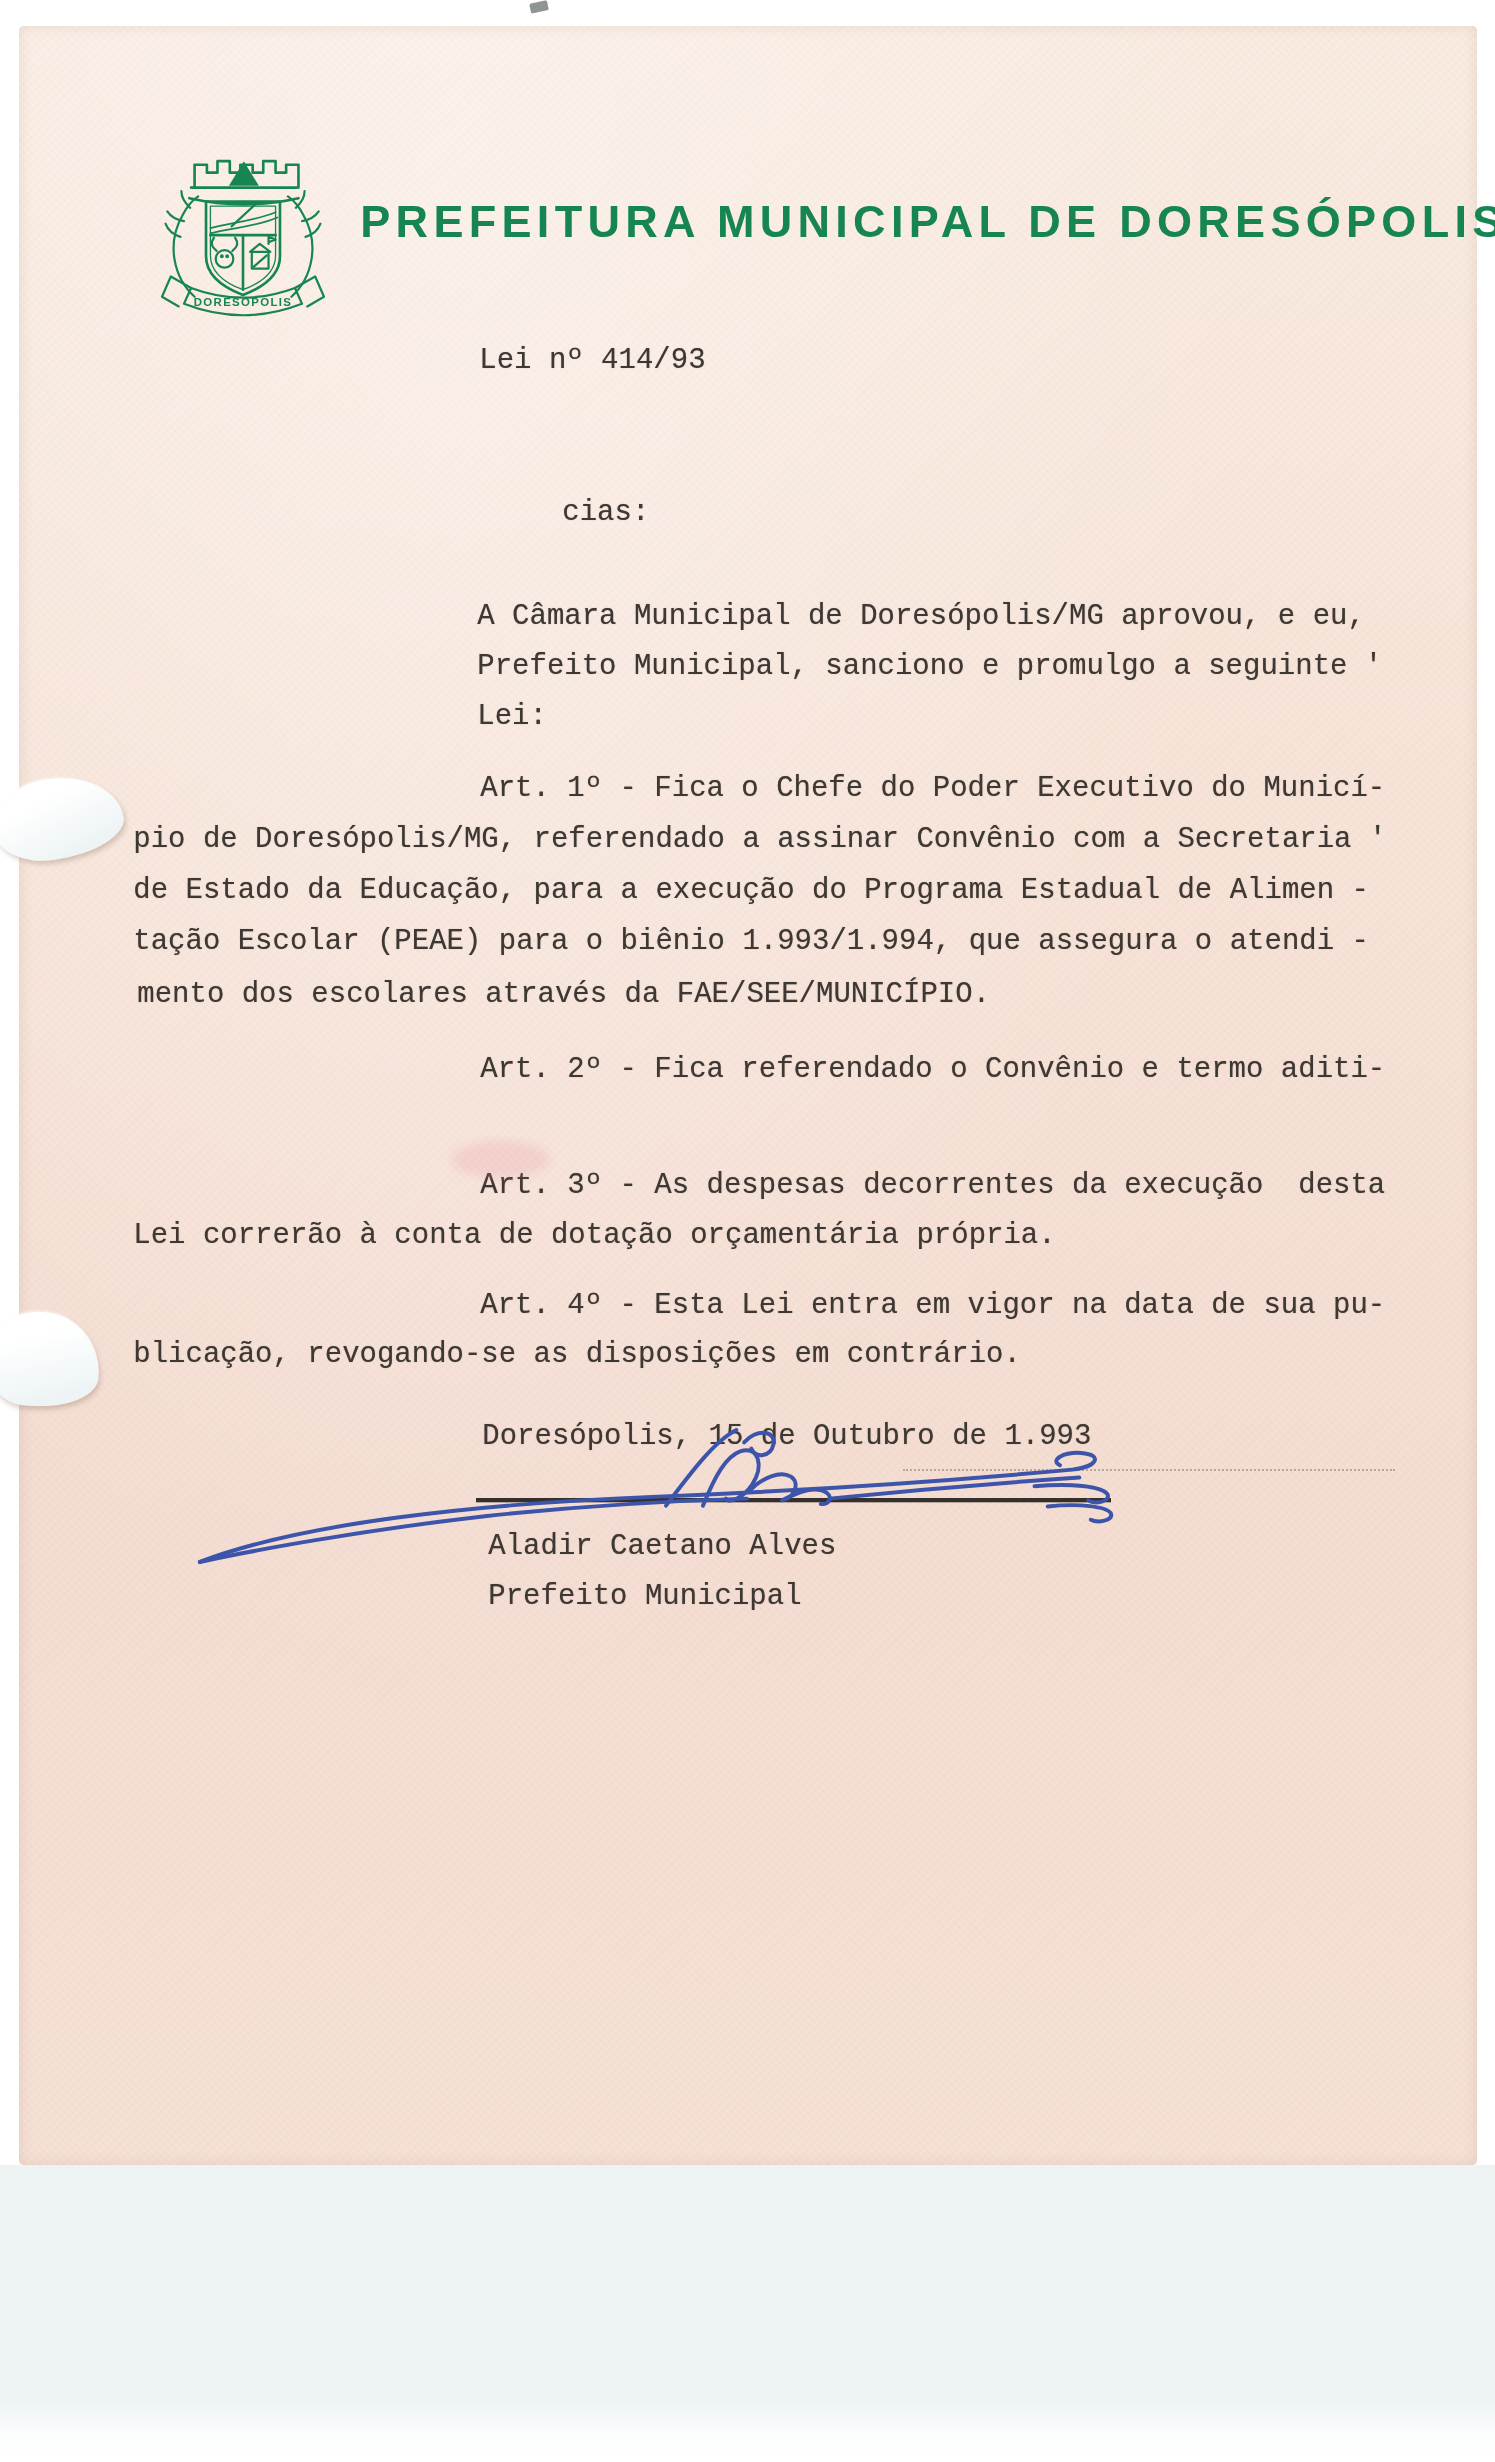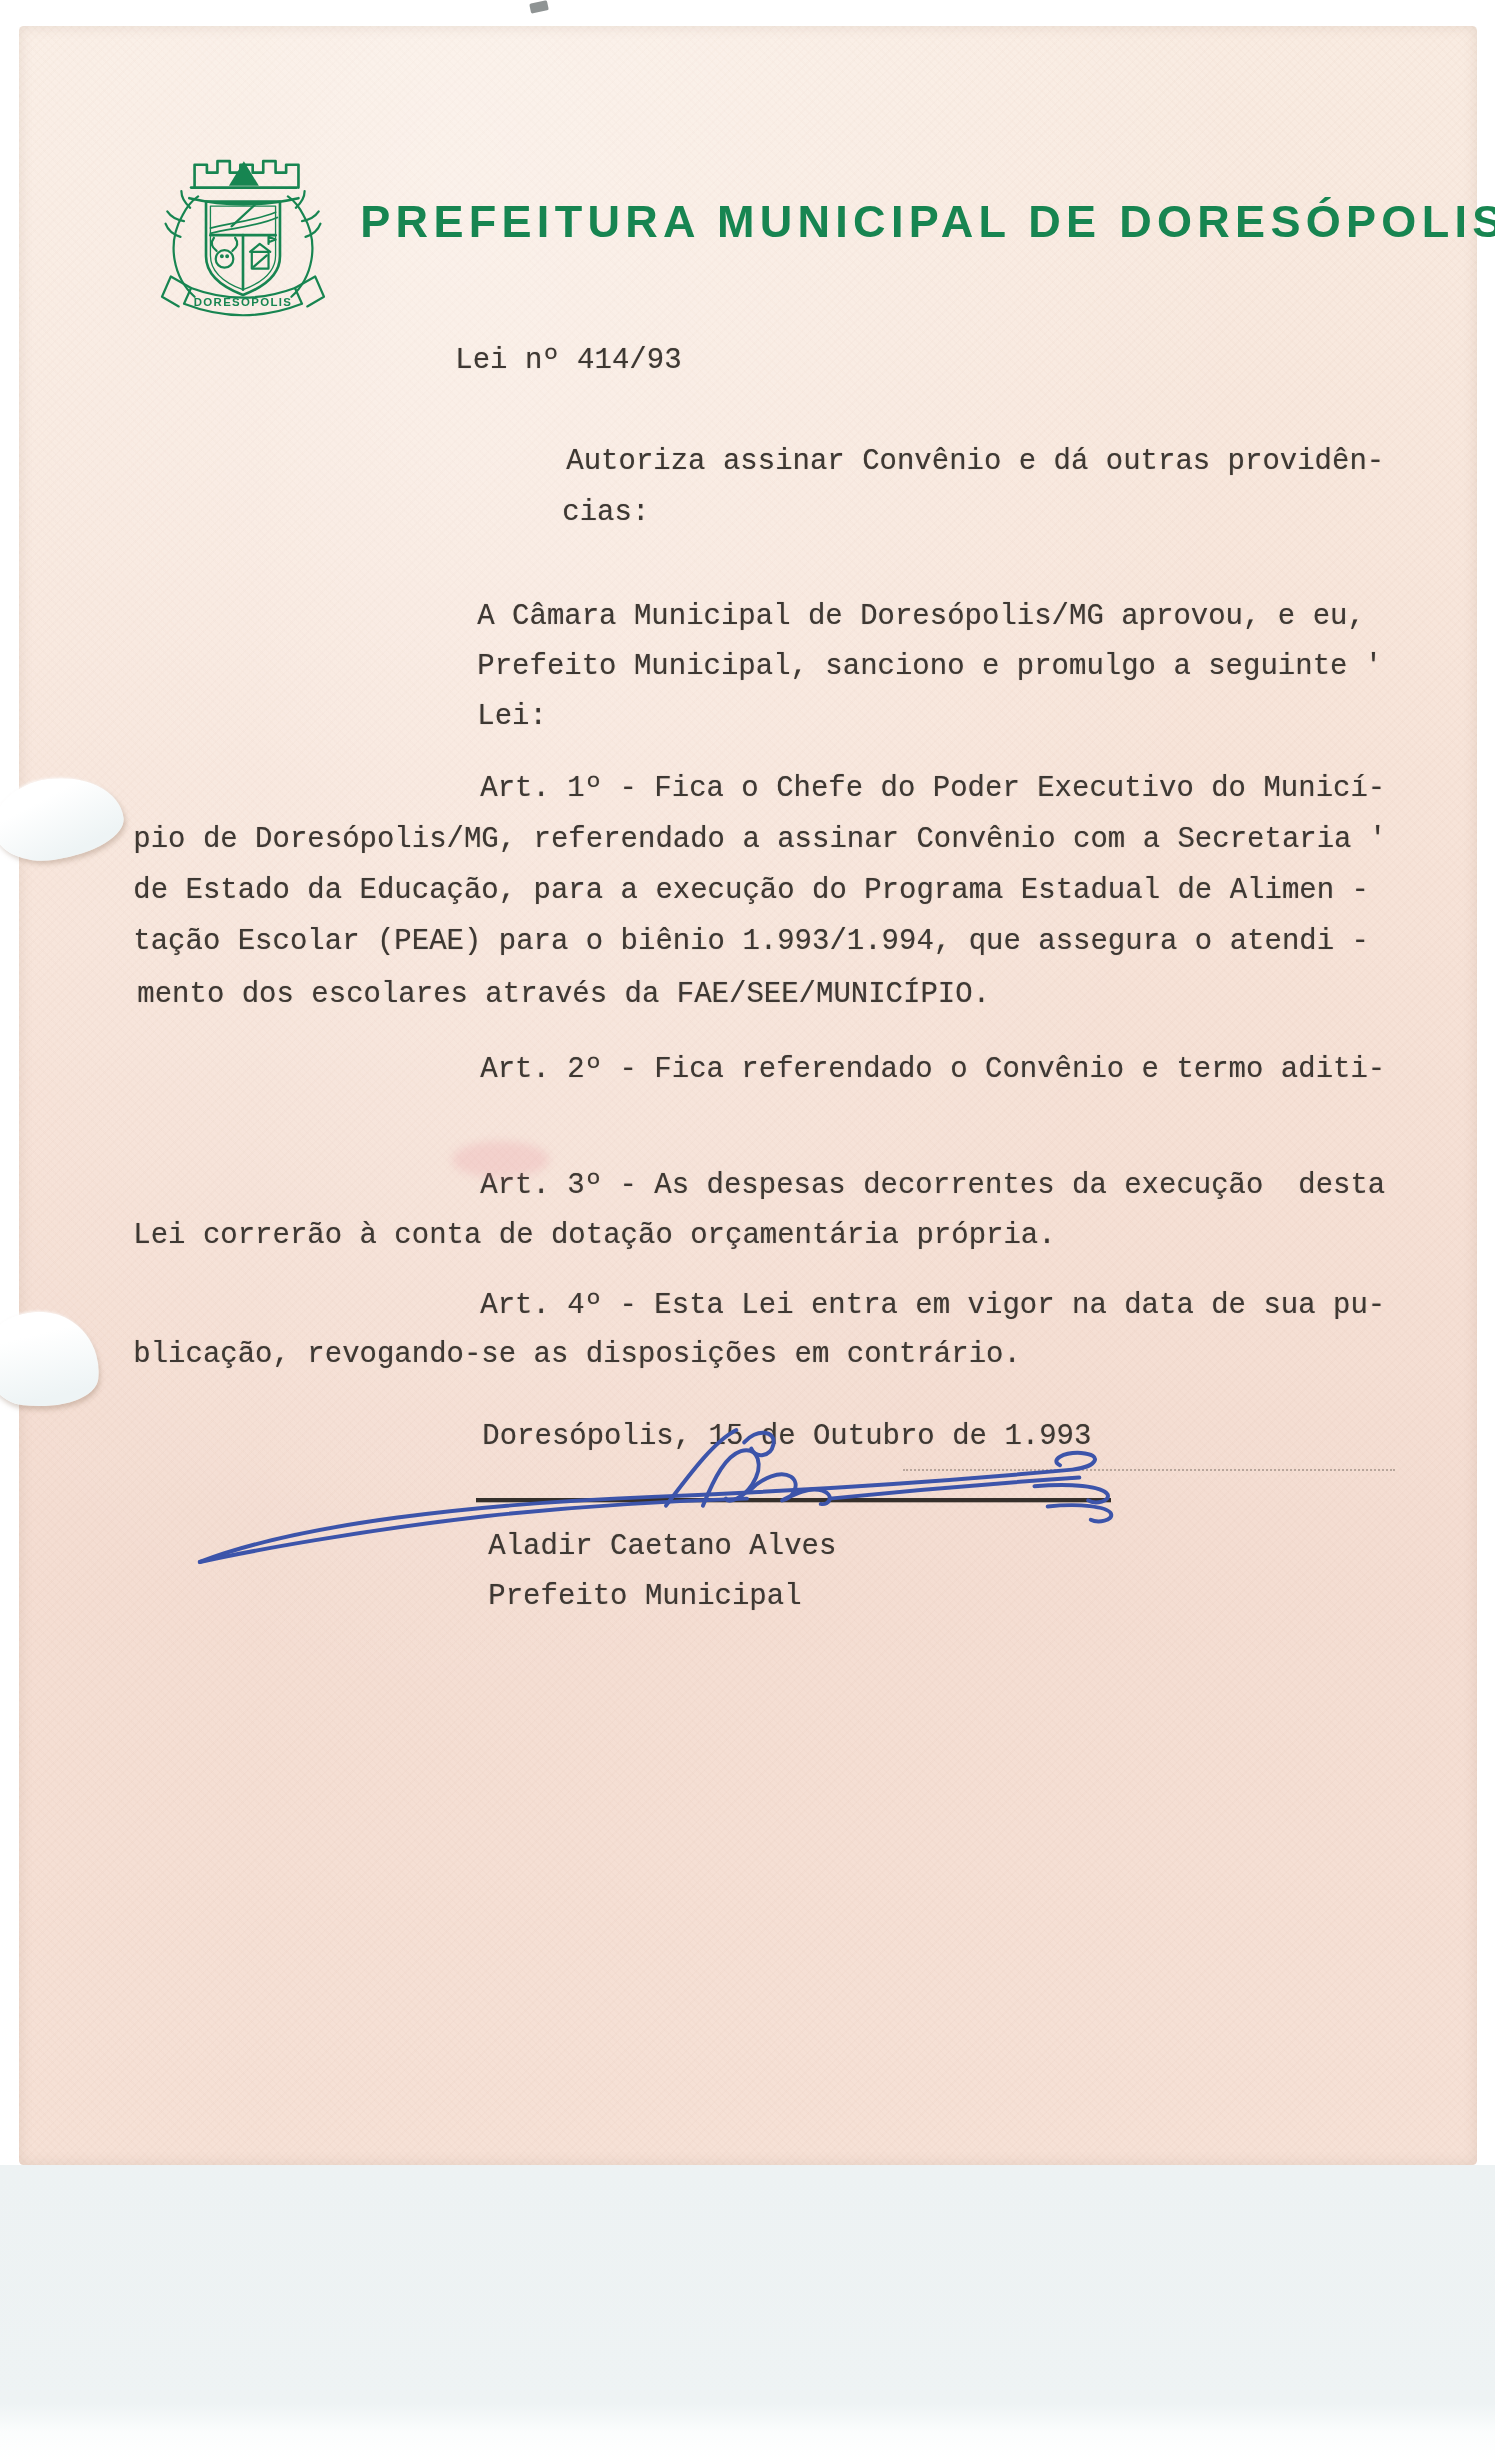--- a/index.html
+++ b/index.html
@@ -87,23 +87,22 @@
       <g stroke-width="2.5">
         <path d="M58,160 q59,22 118,0 l8,18 q-67,26 -134,0 z"></path>
         <path d="M58,160 l-23,-13 -10,23 19,11"></path>
         <path d="M176,160 l23,-13 10,23 -19,11"></path>
         <text x="117" y="181" text-anchor="middle" font-size="13" font-weight="bold" letter-spacing="1.5" fill="#178551" stroke="none">DORESOPOLIS</text>
       </g>
     </svg>
 
     <div class="org-name">PREFEITURA MUNICIPAL DE DORESÓPOLIS</div>
 
-    <div class="line" style="top:320px;left:436px">Lei nº 414/93</div>
+    <div class="line" style="top:320px;left:460px">Lei nº 414/93</div>
 
-    <div class="line" style="top:421px;left:547px">Autoriza assinar Convênio e dá outras providên-</div>
     <div class="line" style="top:472px;left:543px">cias:</div>
 
     <div class="line" style="top:626px;left:458px">Prefeito Municipal, sanciono e promulgo a seguinte '</div>
     <div class="line" style="top:576px;left:458px">A Câmara Municipal de Doresópolis/MG aprovou, e eu,</div>
     <div class="line" style="top:676px;left:458px">Lei:</div>
 
     <div class="line" style="top:748px;left:461px">Art. 1º - Fica o Chefe do Poder Executivo do Municí-</div>
     <div class="line" style="top:799px;left:114px">pio de Doresópolis/MG, referendado a assinar Convênio com a Secretaria '</div>
     <div class="line" style="top:850px;left:114px">de Estado da Educação, para a execução do Programa Estadual de Alimen -</div>
     <div class="line" style="top:901px;left:114px">tação Escolar (PEAE) para o biênio 1.993/1.994, que assegura o atendi -</div>

